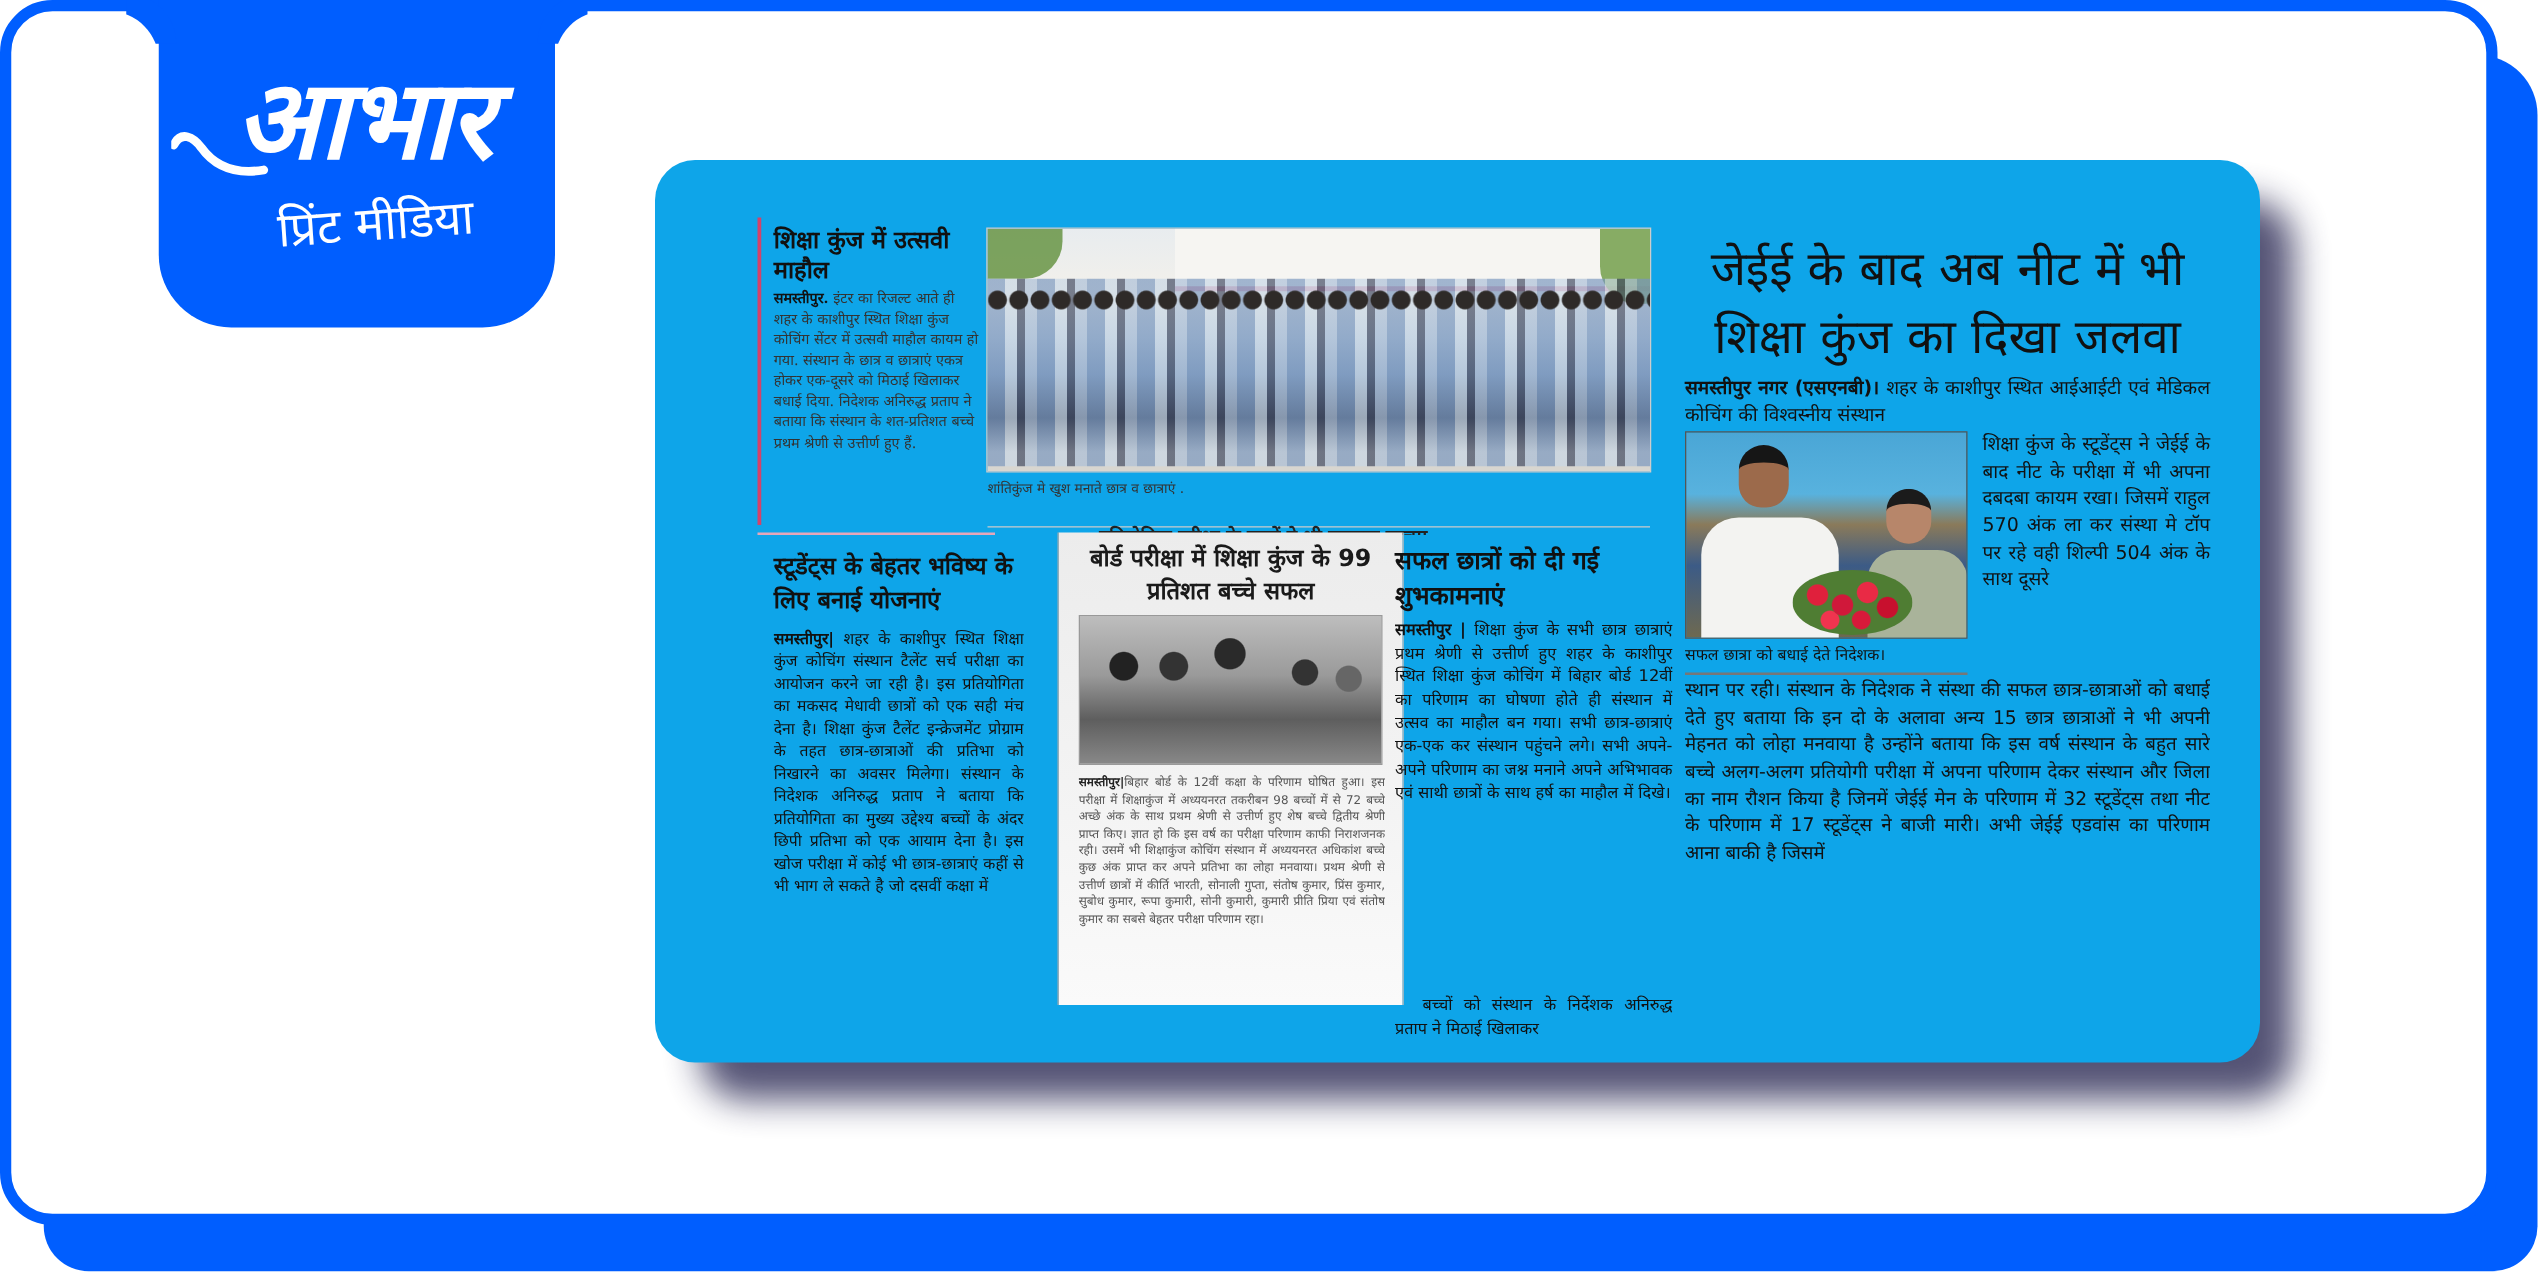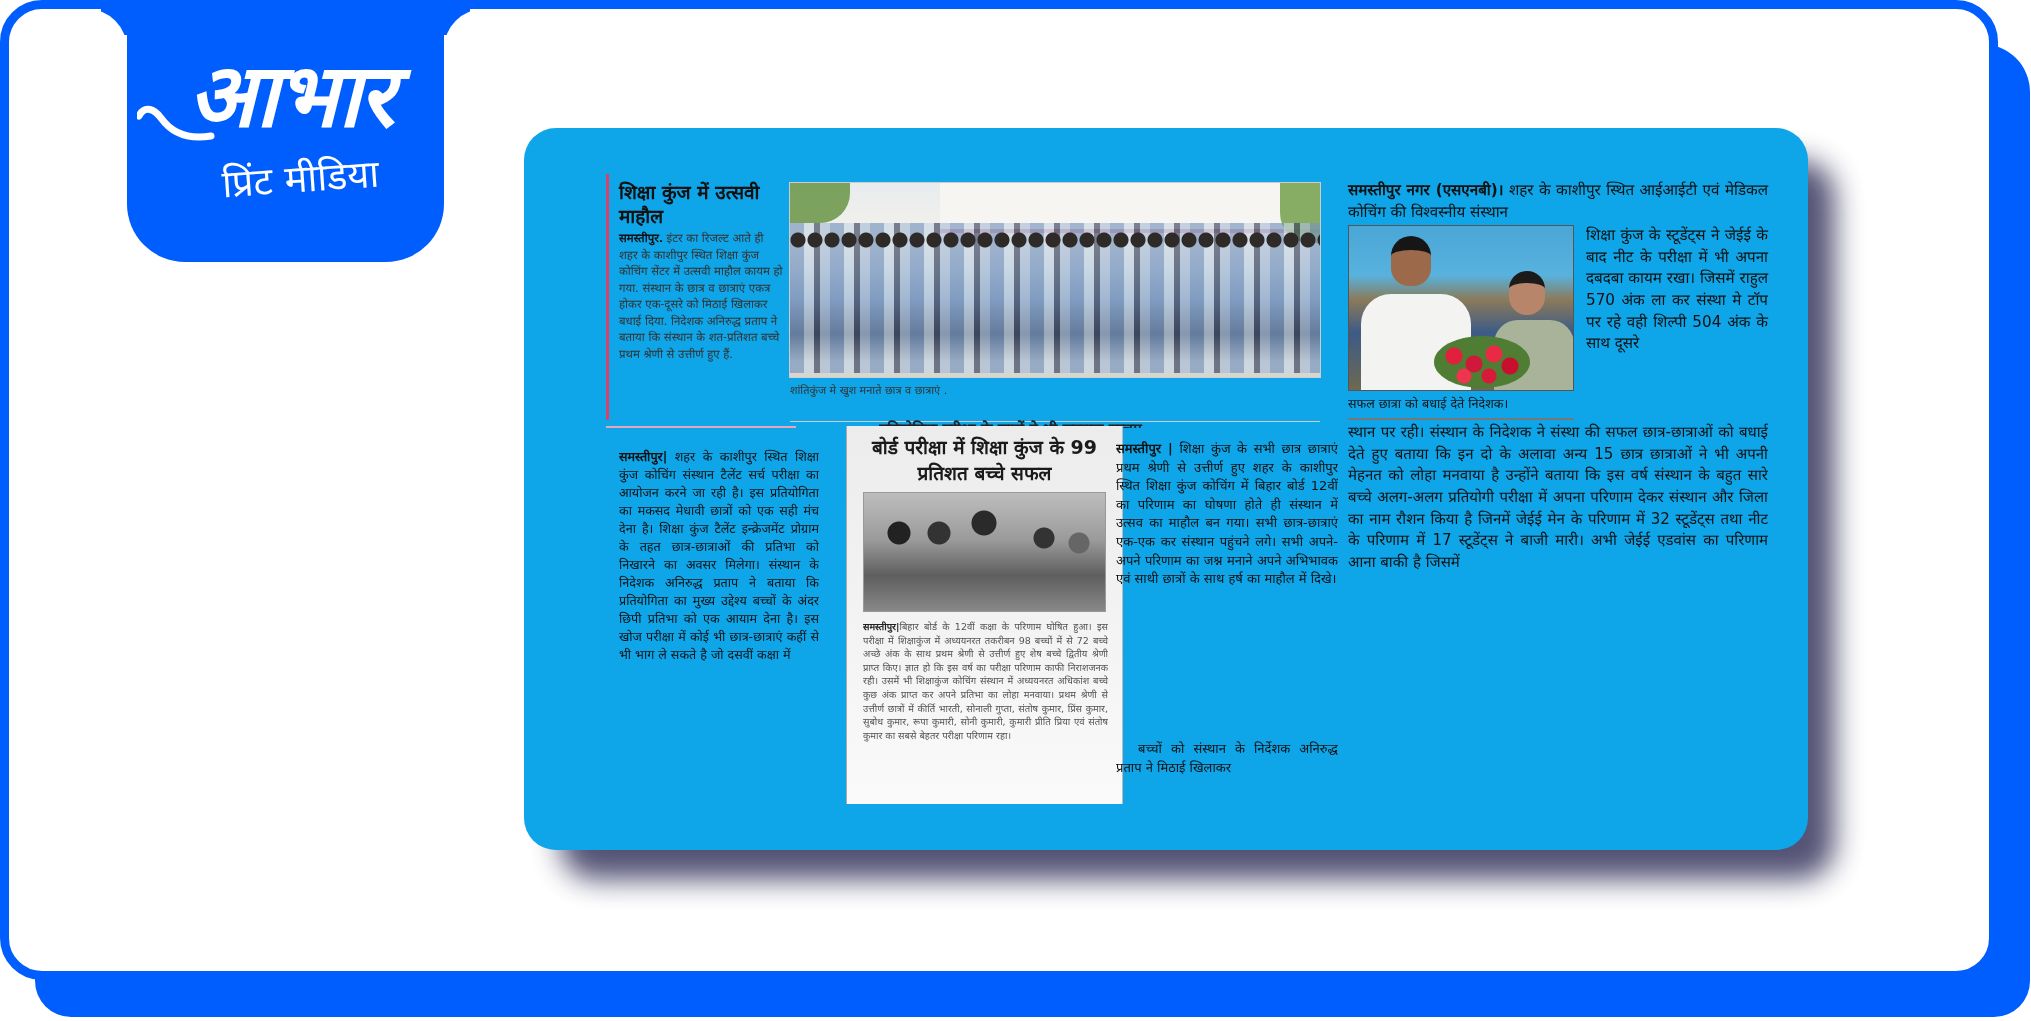--- a/index.html
+++ b/index.html
@@ -175,36 +175,39 @@
     <div class="tree-r"></div>
     <div class="crowd"></div>
     <div class="heads"></div>
   </div>
   <div class="clip caption1 np-sans">शांतिकुंज मे खुश मनाते छात्र व छात्राएं .</div>
 
   <div class="clip rule-pink"></div>
   <div class="clip partial-head np-sans">प्रतियोगिता परीक्षा के छात्रों ने भी लहराया परचम</div>
 
   <div class="clip art2 np-sans">
+    <h2>स्टूडेंट्स के बेहतर भविष्य के लिए बनाई योजनाएं</h2>
     <p><b>समस्तीपुर|</b> <span>शहर के काशीपुर स्थित शिक्षा कुंज कोचिंग संस्थान टैलेंट सर्च परीक्षा का आयोजन करने जा रही है। इस प्रतियोगिता का मकसद मेधावी छात्रों को एक सही मंच देना है। शिक्षा कुंज टैलेंट इन्क्रेजमेंट प्रोग्राम के तहत छात्र-छात्राओं की प्रतिभा को निखारने का अवसर मिलेगा। संस्थान के निदेशक अनिरुद्ध प्रताप ने बताया कि प्रतियोगिता का मुख्य उद्देश्य बच्चों के अंदर छिपी प्रतिभा को एक आयाम देना है। इस खोज परीक्षा में कोई भी छात्र-छात्राएं कहीं से भी भाग ले सकते है जो दसवीं कक्षा में</span></p>
   </div>
 
   <div class="clip art3 np-sans">
     <h2>बोर्ड परीक्षा में शिक्षा कुंज के 99 प्रतिशत बच्चे सफल</h2>
     <div class="photo3"></div>
     <p><b>समस्तीपुर|</b><span>बिहार बोर्ड के 12वीं कक्षा के परिणाम घोषित हुआ। इस परीक्षा में शिक्षाकुंज में अध्ययनरत तकरीबन 98 बच्चों में से 72 बच्चे अच्छे अंक के साथ प्रथम श्रेणी से उत्तीर्ण हुए शेष बच्चे द्वितीय श्रेणी प्राप्त किए। ज्ञात हो कि इस वर्ष का परीक्षा परिणाम काफी निराशजनक रही। उसमें भी शिक्षाकुंज कोचिंग संस्थान में अध्ययनरत अधिकांश बच्चे कुछ अंक प्राप्त कर अपने प्रतिभा का लोहा मनवाया। प्रथम श्रेणी से उत्तीर्ण छात्रों में कीर्ति भारती, सोनाली गुप्ता, संतोष कुमार, प्रिंस कुमार, सुबोध कुमार, रूपा कुमारी, सोनी कुमारी, कुमारी प्रीति प्रिया एवं संतोष कुमार का सबसे बेहतर परीक्षा परिणाम रहा।</span></p>
   </div>
 
   <div class="clip art4 np-sans">
+    <h2>सफल छात्रों को दी गई शुभकामनाएं</h2>
     <p><b>समस्तीपुर |</b> <span>शिक्षा कुंज के सभी छात्र छात्राएं प्रथम श्रेणी से उत्तीर्ण हुए शहर के काशीपुर स्थित शिक्षा कुंज कोचिंग में बिहार बोर्ड 12वीं का परिणाम का घोषणा होते ही संस्थान में उत्सव का माहौल बन गया। सभी छात्र-छात्राएं एक-एक कर संस्थान पहुंचने लगे। सभी अपने-अपने परिणाम का जश्न मनाने अपने अभिभावक एवं साथी छात्रों के साथ हर्ष का माहौल में दिखे।</span></p>
     <p class="indent">बच्चों को संस्थान के निर्देशक अनिरुद्ध प्रताप ने मिठाई खिलाकर</p>
   </div>
 
   <div class="clip art5 np-sans">
     <div class="stub"></div>
+    <h1>जेईई के बाद अब नीट में भी शिक्षा कुंज का दिखा जलवा</h1>
     <p class="lede"><b>समस्तीपुर नगर (एसएनबी)।</b> <span>शहर के काशीपुर स्थित आईआईटी एवं मेडिकल कोचिंग की विश्वस्नीय संस्थान</span></p>
     <div class="row">
       <div>
         <div class="photo5">
           <div class="man">
             <div class="man-head"></div>
             <div class="man-body"></div>
           </div>
           <div class="woman-head"></div>
           <div class="woman-body"></div>

